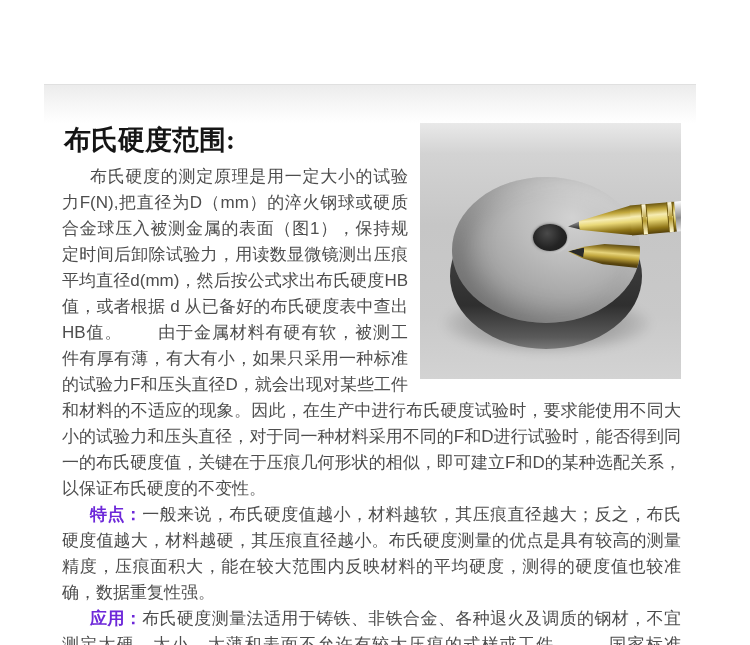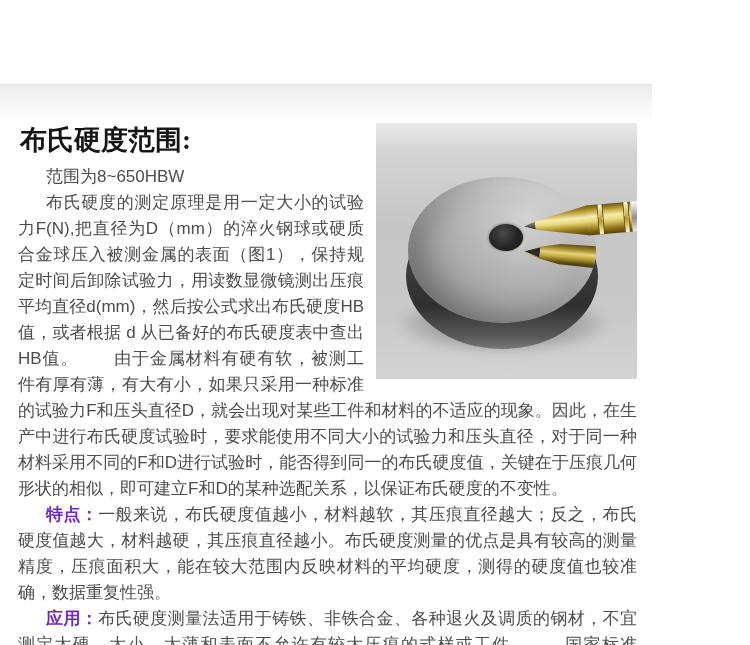--- a/index.html
+++ b/index.html
@@ -1,17 +1,17 @@
 <!DOCTYPE html>
 <html><head>
 <meta charset="utf-8">
 <style>
   html,body{margin:0;padding:0;background:#ffffff;}
   .page{position:relative;width:652px;height:645px;background:#ffffff;overflow:hidden;
-        font-family:"Liberation Sans","DejaVu Sans",sans-serif;}
+        font-family:"Liberation Sans","DejaVu Sans",sans-serif;padding-left:44px;}
 
   
   .header{height:84px;display:flex;justify-content:center;align-items:flex-start;padding-top:8px;box-sizing:border-box;}
   .title{margin:0;font-family:"Liberation Serif","DejaVu Serif",serif;font-weight:bold;
          font-size:50px;line-height:1.04;letter-spacing:0px;color:#1d35a5;}
   @supports ((-webkit-background-clip:text) or (background-clip:text)){
     .title{background:linear-gradient(180deg,#68*79bd 0%,#5e71b5 0%,#586cb2 43%,#1f37a9 47%,#1b2f9c 100%);
            -webkit-background-clip:text;background-clip:text;color:transparent;-webkit-text-fill-color:transparent;}
   }
 
@@ -89,21 +89,20 @@
           <div class="pen-ring ring-a"></div>
           <div class="pen-ring ring-b"></div>
         </div>
         <div class="pen-chrome"></div>
 
       </div>
     </div>
 
     <h2 class="section-heading">布氏硬度范围:</h2>
 
-    <p><span>范围为8~650HBW</span></p>
 
     <p><span>布氏硬度的测定原理是用一定大小的试验力F(N),把直径为D（mm）的淬火钢球或硬质合金球压入被测金属的表面（图1），保持规定时间后卸除试验力，用读数显微镜测出压痕平均直径d(mm)，然后按公式求出布氏硬度HB值，或者根据 d 从已备好的布氏硬度表中查出HB值。　　由于金属材料有硬有软，被测工件有厚有薄，有大有小，如果只采用一种标准的试验力F和压头直径D，就会出现对某些工件和材料的不适应的现象。因此，在生产中进行布氏硬度试验时，要求能使用不同大小的试验力和压头直径，对于同一种材料采用不同的F和D进行试验时，能否得到同一的布氏硬度值，关键在于压痕几何形状的相似，即可建立F和D的某种选配关系，以保证布氏硬度的不变性。</span></p>
 
     <p><b class="lead">特点：</b><span>一般来说，布氏硬度值越小，材料越软，其压痕直径越大；反之，布氏硬度值越大，材料越硬，其压痕直径越小。布氏硬度测量的优点是具有较高的测量精度，压痕面积大，能在较大范围内反映材料的平均硬度，测得的硬度值也较准确，数据重复性强。</span></p>
 
     <p><b class="lead">应用：</b><span>布氏硬度测量法适用于铸铁、非铁合金、各种退火及调质的钢材，不宜测定太硬、太小、太薄和表面不允许有较大压痕的式样或工件。　　国家标准(GB231-84)规定布氏硬度试验时，常用的0.102F/D的比例为30、10、2.5三种，根据金属材料的种类、试样硬度范围和厚度的不同，按下表（布氏硬度试验规范）选择试验压头（钢头）的直径D、试验力F及保持时间。</span></p>
 
   </div>
 </div>
 

